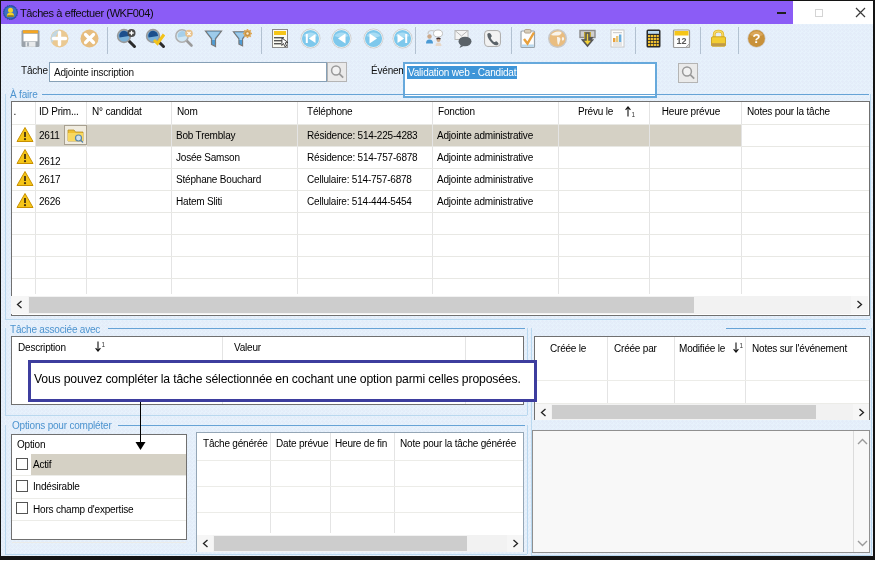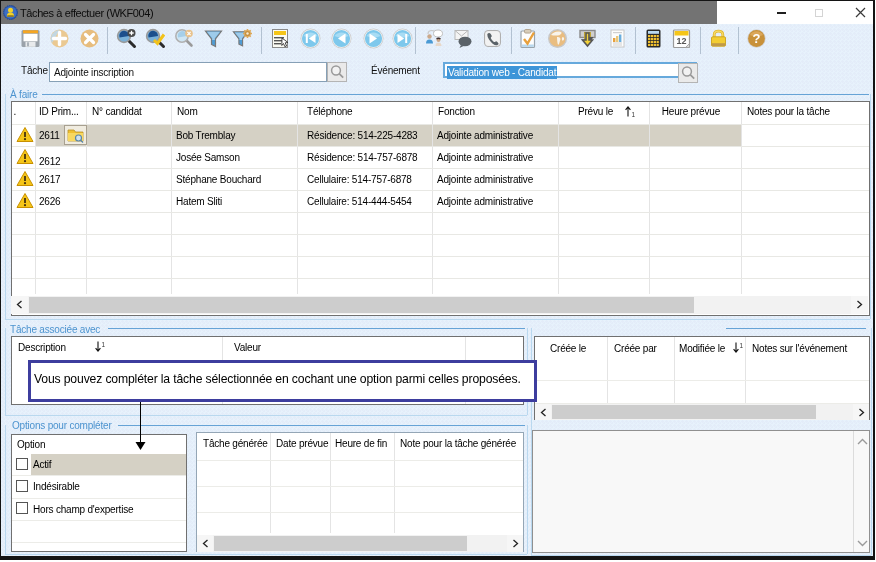--- a/index.html
+++ b/index.html
@@ -6,21 +6,21 @@
 .abs{position:absolute}
 .txt{white-space:nowrap;font-size:10px;letter-spacing:-0.2px}
 .win{position:absolute;left:0;top:0;width:875px;height:560px;border:1px solid #141414;border-right-width:2px;border-bottom-width:4px;background:#fff}
 .client{position:absolute;left:0;top:23px;width:872px;height:532px;background-color:#e7f2fc;background-image:radial-gradient(circle at 1.5px 1.5px, rgba(216,219,240,0.28) 1px, transparent 1.5px),radial-gradient(circle at 3.5px 3.5px, rgba(216,219,240,0.28) 1px, transparent 1.5px);background-size:4px 4px}
 .grid{position:absolute;background:#fff;border:1px solid #707070}
 .glabel{position:absolute;font-size:10px;letter-spacing:-0.2px;color:#4c93cf;white-space:nowrap}
 .gline{position:absolute;background:#66a3d6;height:1px}
 .gside{position:absolute;background:#b9d8ef}
 </style></head><body>
 <div class="win">
-<div class="abs" style="left:0;top:0;width:716px;height:23px;background:#737373">
+<div class="abs" style="left:0;top:0;width:792px;height:23px;background:#8b5cf6">
 <svg class="abs" style="left:2px;top:4px" width="15" height="15" viewBox="0 0 15 15">
 <circle cx="7.5" cy="7.5" r="7.2" fill="#2956a8"></circle>
 <circle cx="7.5" cy="7.5" r="6.1" fill="#3e6fc4"></circle>
 <circle cx="7.5" cy="7.5" r="7.2" fill="none" stroke="#20408a" stroke-width="0.8" stroke-dasharray="1.2 1.1"></circle>
 <circle cx="7.5" cy="5.2" r="2.5" fill="#f2d229"></circle>
 <path d="M3.8 11.6 Q3.8 7.6 7.5 7.6 Q11.2 7.6 11.2 11.6 Z" fill="#f2d229"></path>
 <rect x="4.3" y="10.2" width="6.4" height="1.8" fill="#8a7a30"></rect>
 </svg>
 <div class="abs txt" style="left:19px;top:6px;font-size:11px;letter-spacing:-0.4px;color:#0c0c0c">Tâches à effectuer (WKF004)</div>
 <div class="abs" style="left:776px;top:11px;width:9px;height:2px;background:#1f1f1f"></div>
@@ -217,21 +217,21 @@
 <path d="M4 7 A 7.5 7.5 0 0 1 17 7 Q10.5 10 4 7 Z" fill="#dba75a"></path>
 <text x="10.5" y="15.2" font-family="Liberation Sans" font-size="13" font-weight="bold" fill="#fff" text-anchor="middle">?</text>
       </svg>
 <div class="abs txt" style="left:20px;top:41px;font-size:10px;color:#0f0f0f;">Tâche</div>
 <div class="abs" style="left:48px;top:38px;width:278px;height:20px;background:#fff;border:1px solid #86a0b6;font-size:10px;letter-spacing:-0.2px;padding:4px 0 0 4px;color:#0f0f0f">Adjointe inscription</div>
 <div class="abs" style="left:326px;top:38px;width:20px;height:20px;background:#eaeaea;border:1px solid #b4b4b4"><svg width="18" height="18" viewBox="0 0 18 18">
           <circle cx="8" cy="7.5" r="4.4" fill="#f2f2f2" stroke="#9a9a9a" stroke-width="1.5"></circle>
           <path d="M11.2 10.7 L15.2 14.7" stroke="#9a9a9a" stroke-width="1.8"></path>
         </svg></div>
 <div class="abs txt" style="left:370px;top:41px;font-size:10px;color:#0f0f0f;">Événement</div>
-<div class="abs" style="left:442px;top:38px;width:254px;height:16px;background:#fff;border:2px solid #66a9dc">
+<div class="abs" style="left:402px;top:38px;width:254px;height:36px;background:#fff;border:2px solid #66a9dc">
         <span style="position:absolute;left:2px;top:2px;background:#3e95d8;color:#fff;font-size:10px;letter-spacing:-0.2px;padding:1px 1px">Validation web - Candidat</span>
       </div>
 <div class="abs" style="left:677px;top:39px;width:20px;height:20px;background:#eaeaea;border:1px solid #b4b4b4"><svg width="18" height="18" viewBox="0 0 18 18">
           <circle cx="8" cy="7.5" r="4.4" fill="#f2f2f2" stroke="#9a9a9a" stroke-width="1.5"></circle>
           <path d="M11.2 10.7 L15.2 14.7" stroke="#9a9a9a" stroke-width="1.8"></path>
         </svg></div>
 <div class="glabel" style="left:9px;top:65px">À faire</div>
 <div class="gline" style="left:41px;top:70px;width:827px"></div>
 <div class="gside" style="left:4px;top:70px;width:1px;height:225px"></div>
 <div class="gside" style="left:869px;top:70px;width:1px;height:225px"></div>
@@ -337,21 +337,21 @@
           <path d="M5 1.5 V11 M2.6 8.2 L5 11.2 L7.4 8.2" stroke="#111" stroke-width="1.1" fill="none"></path>
           <text x="8.4" y="7" font-size="6.5" fill="#333">1</text>
         </svg>
 <div class="abs txt" style="left:222px;top:5px">Valeur</div>
 </div>
 <div class="glabel" style="left:11px;top:396px">Options pour compléter</div>
 <div class="gline" style="left:117px;top:401px;width:407px"></div>
 <div class="gside" style="left:4px;top:401px;width:1px;height:129px"></div>
 <div class="gside" style="left:526px;top:401px;width:1px;height:129px"></div>
 <div class="gside" style="left:4px;top:530px;width:522px;height:1px"></div>
-<div class="grid" style="left:10px;top:410px;width:176px;height:118px">
+<div class="grid" style="left:10px;top:410px;width:176px;height:106px">
 <div class="abs txt" style="left:5px;top:4px">Option</div>
 <div class="abs" style="left:19px;top:19px;width:155px;height:21px;background:#d5d1c5"></div>
 <div class="abs" style="left:4px;top:22.5px;width:12px;height:12px;background:#fff;border:1px solid #555"></div>
 <div class="abs txt" style="left:21px;top:24px">Actif</div>
 <div class="abs" style="left:4px;top:44.80000000000001px;width:12px;height:12px;background:#fff;border:1px solid #555"></div>
 <div class="abs txt" style="left:21px;top:46.30000000000001px">Indésirable</div>
 <div class="abs" style="left:4px;top:67.10000000000002px;width:12px;height:12px;background:#fff;border:1px solid #555"></div>
 <div class="abs txt" style="left:21px;top:68.60000000000002px">Hors champ d'expertise</div>
 <div class="abs" style="left:0;top:40.30000000000001px;width:174px;height:1px;background:#ecece8"></div>
 <div class="abs" style="left:0;top:62.60000000000002px;width:174px;height:1px;background:#ecece8"></div>

